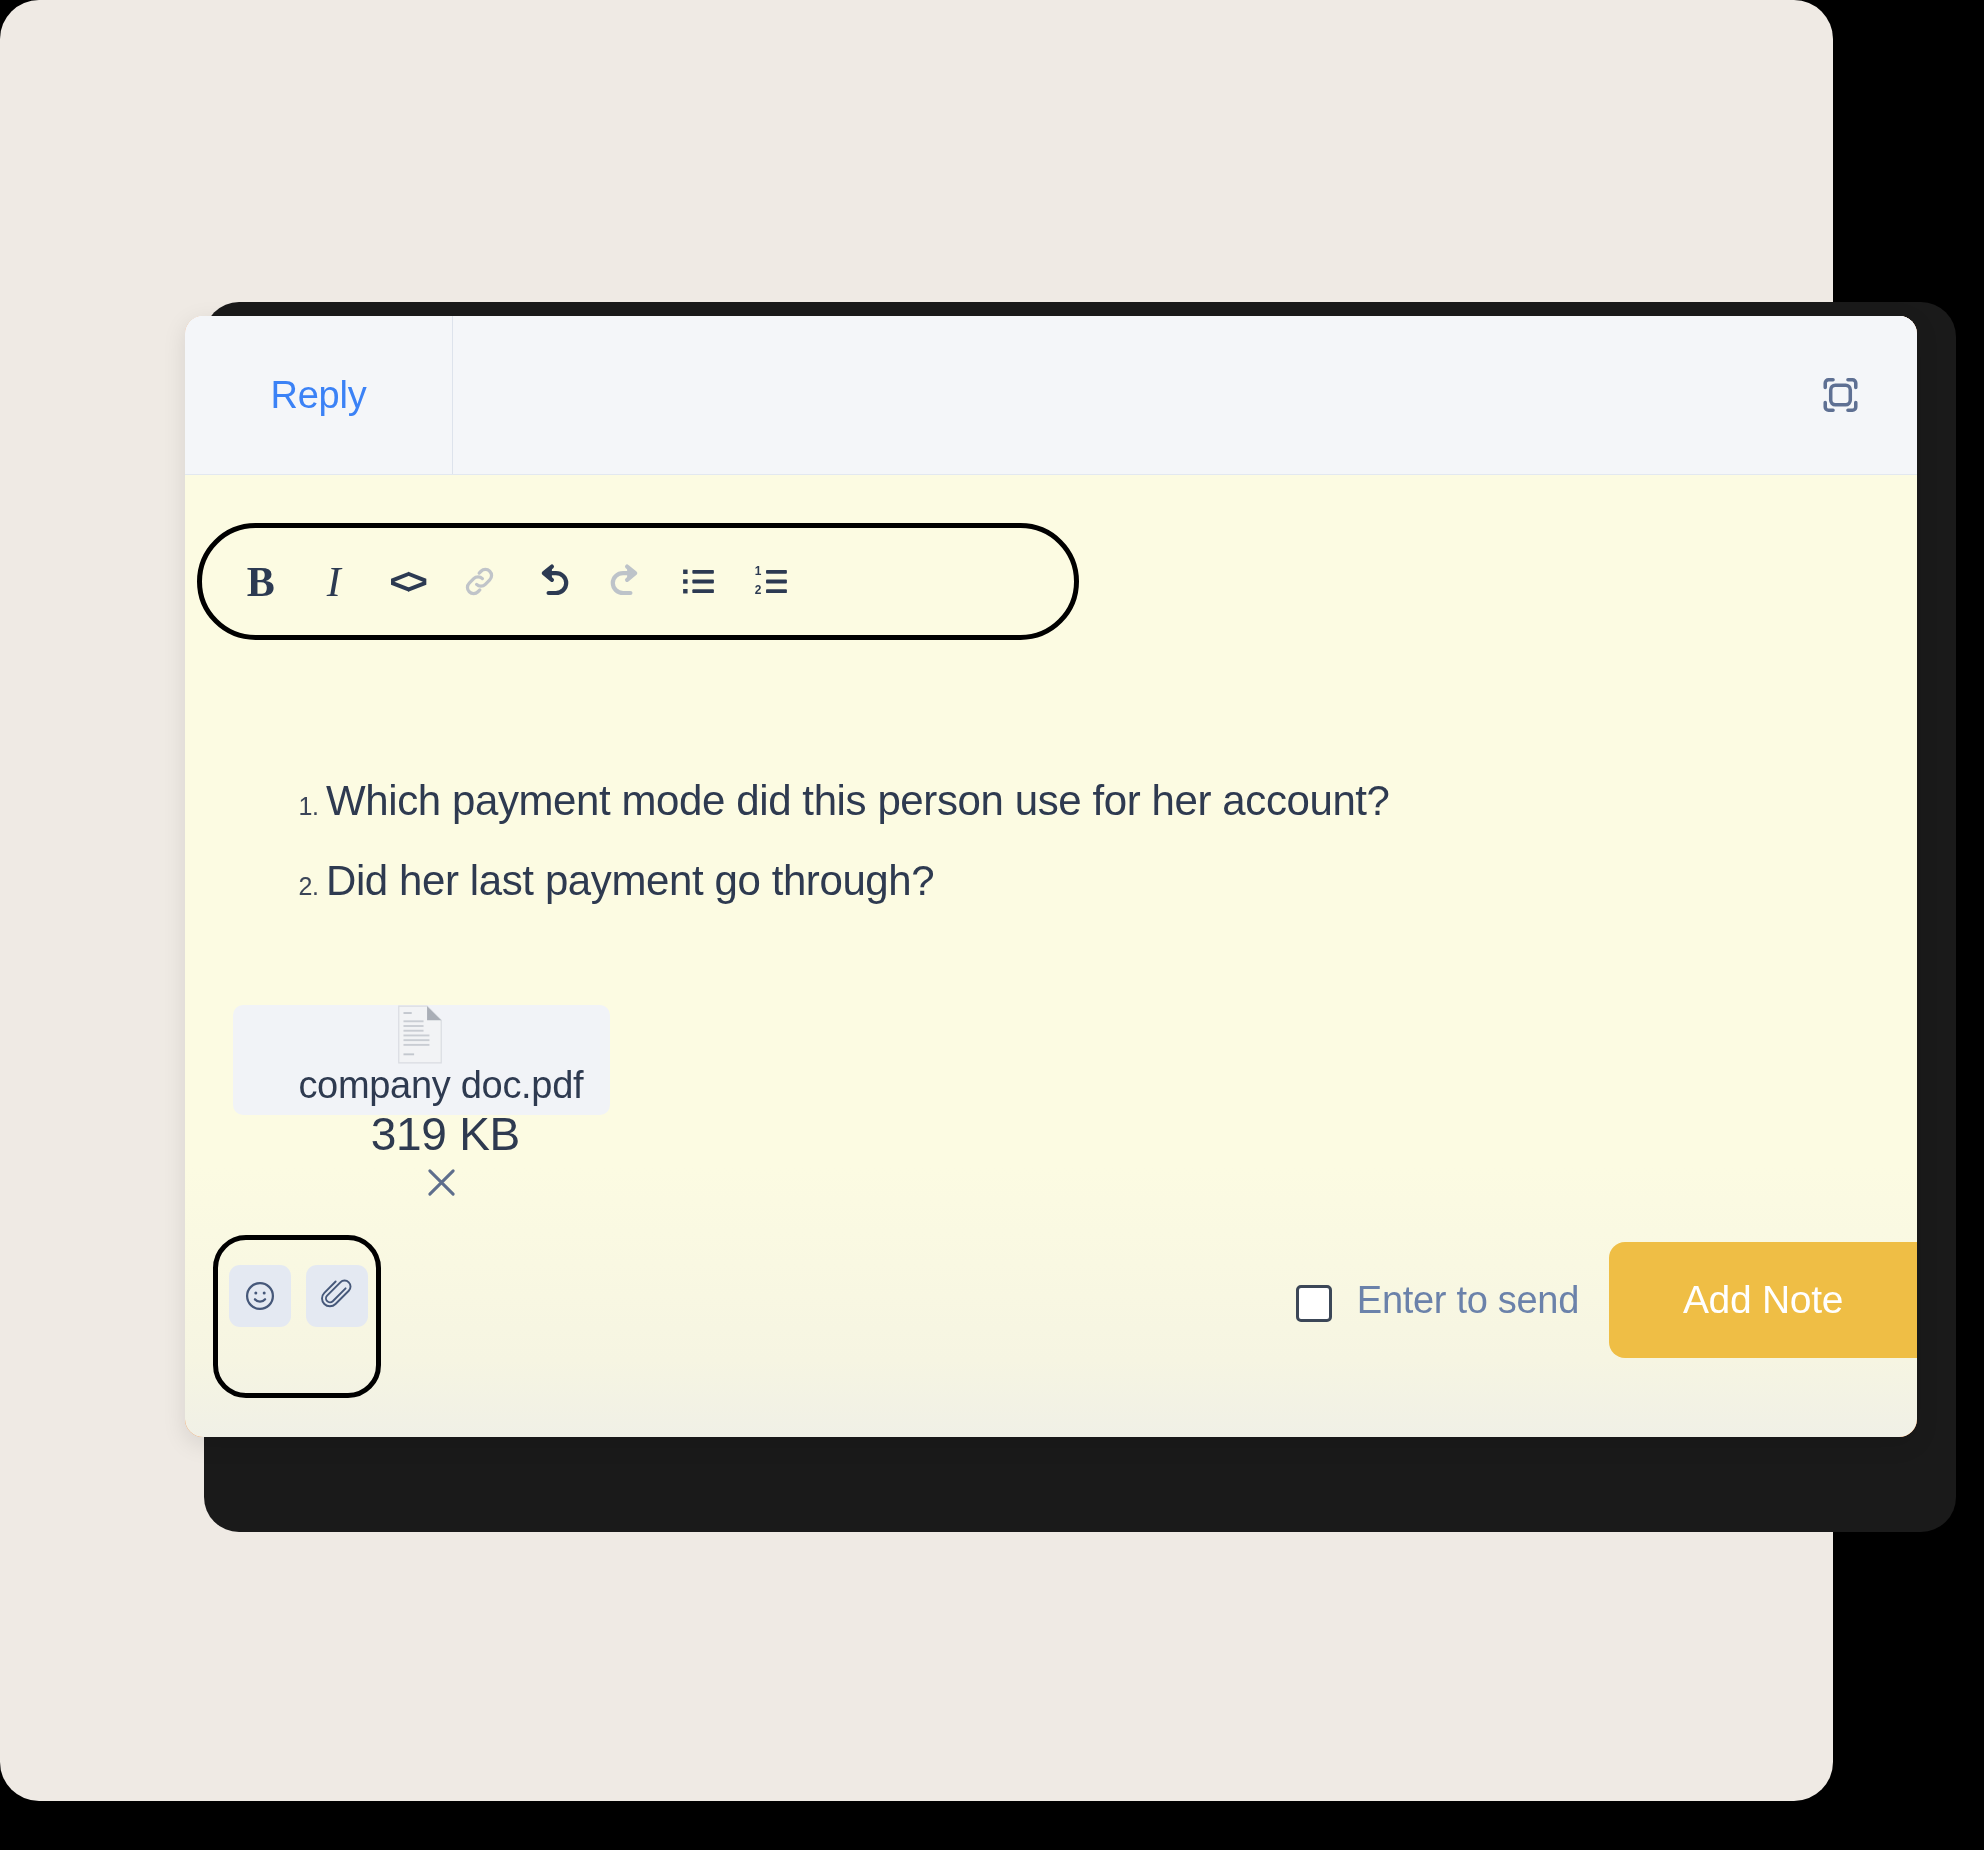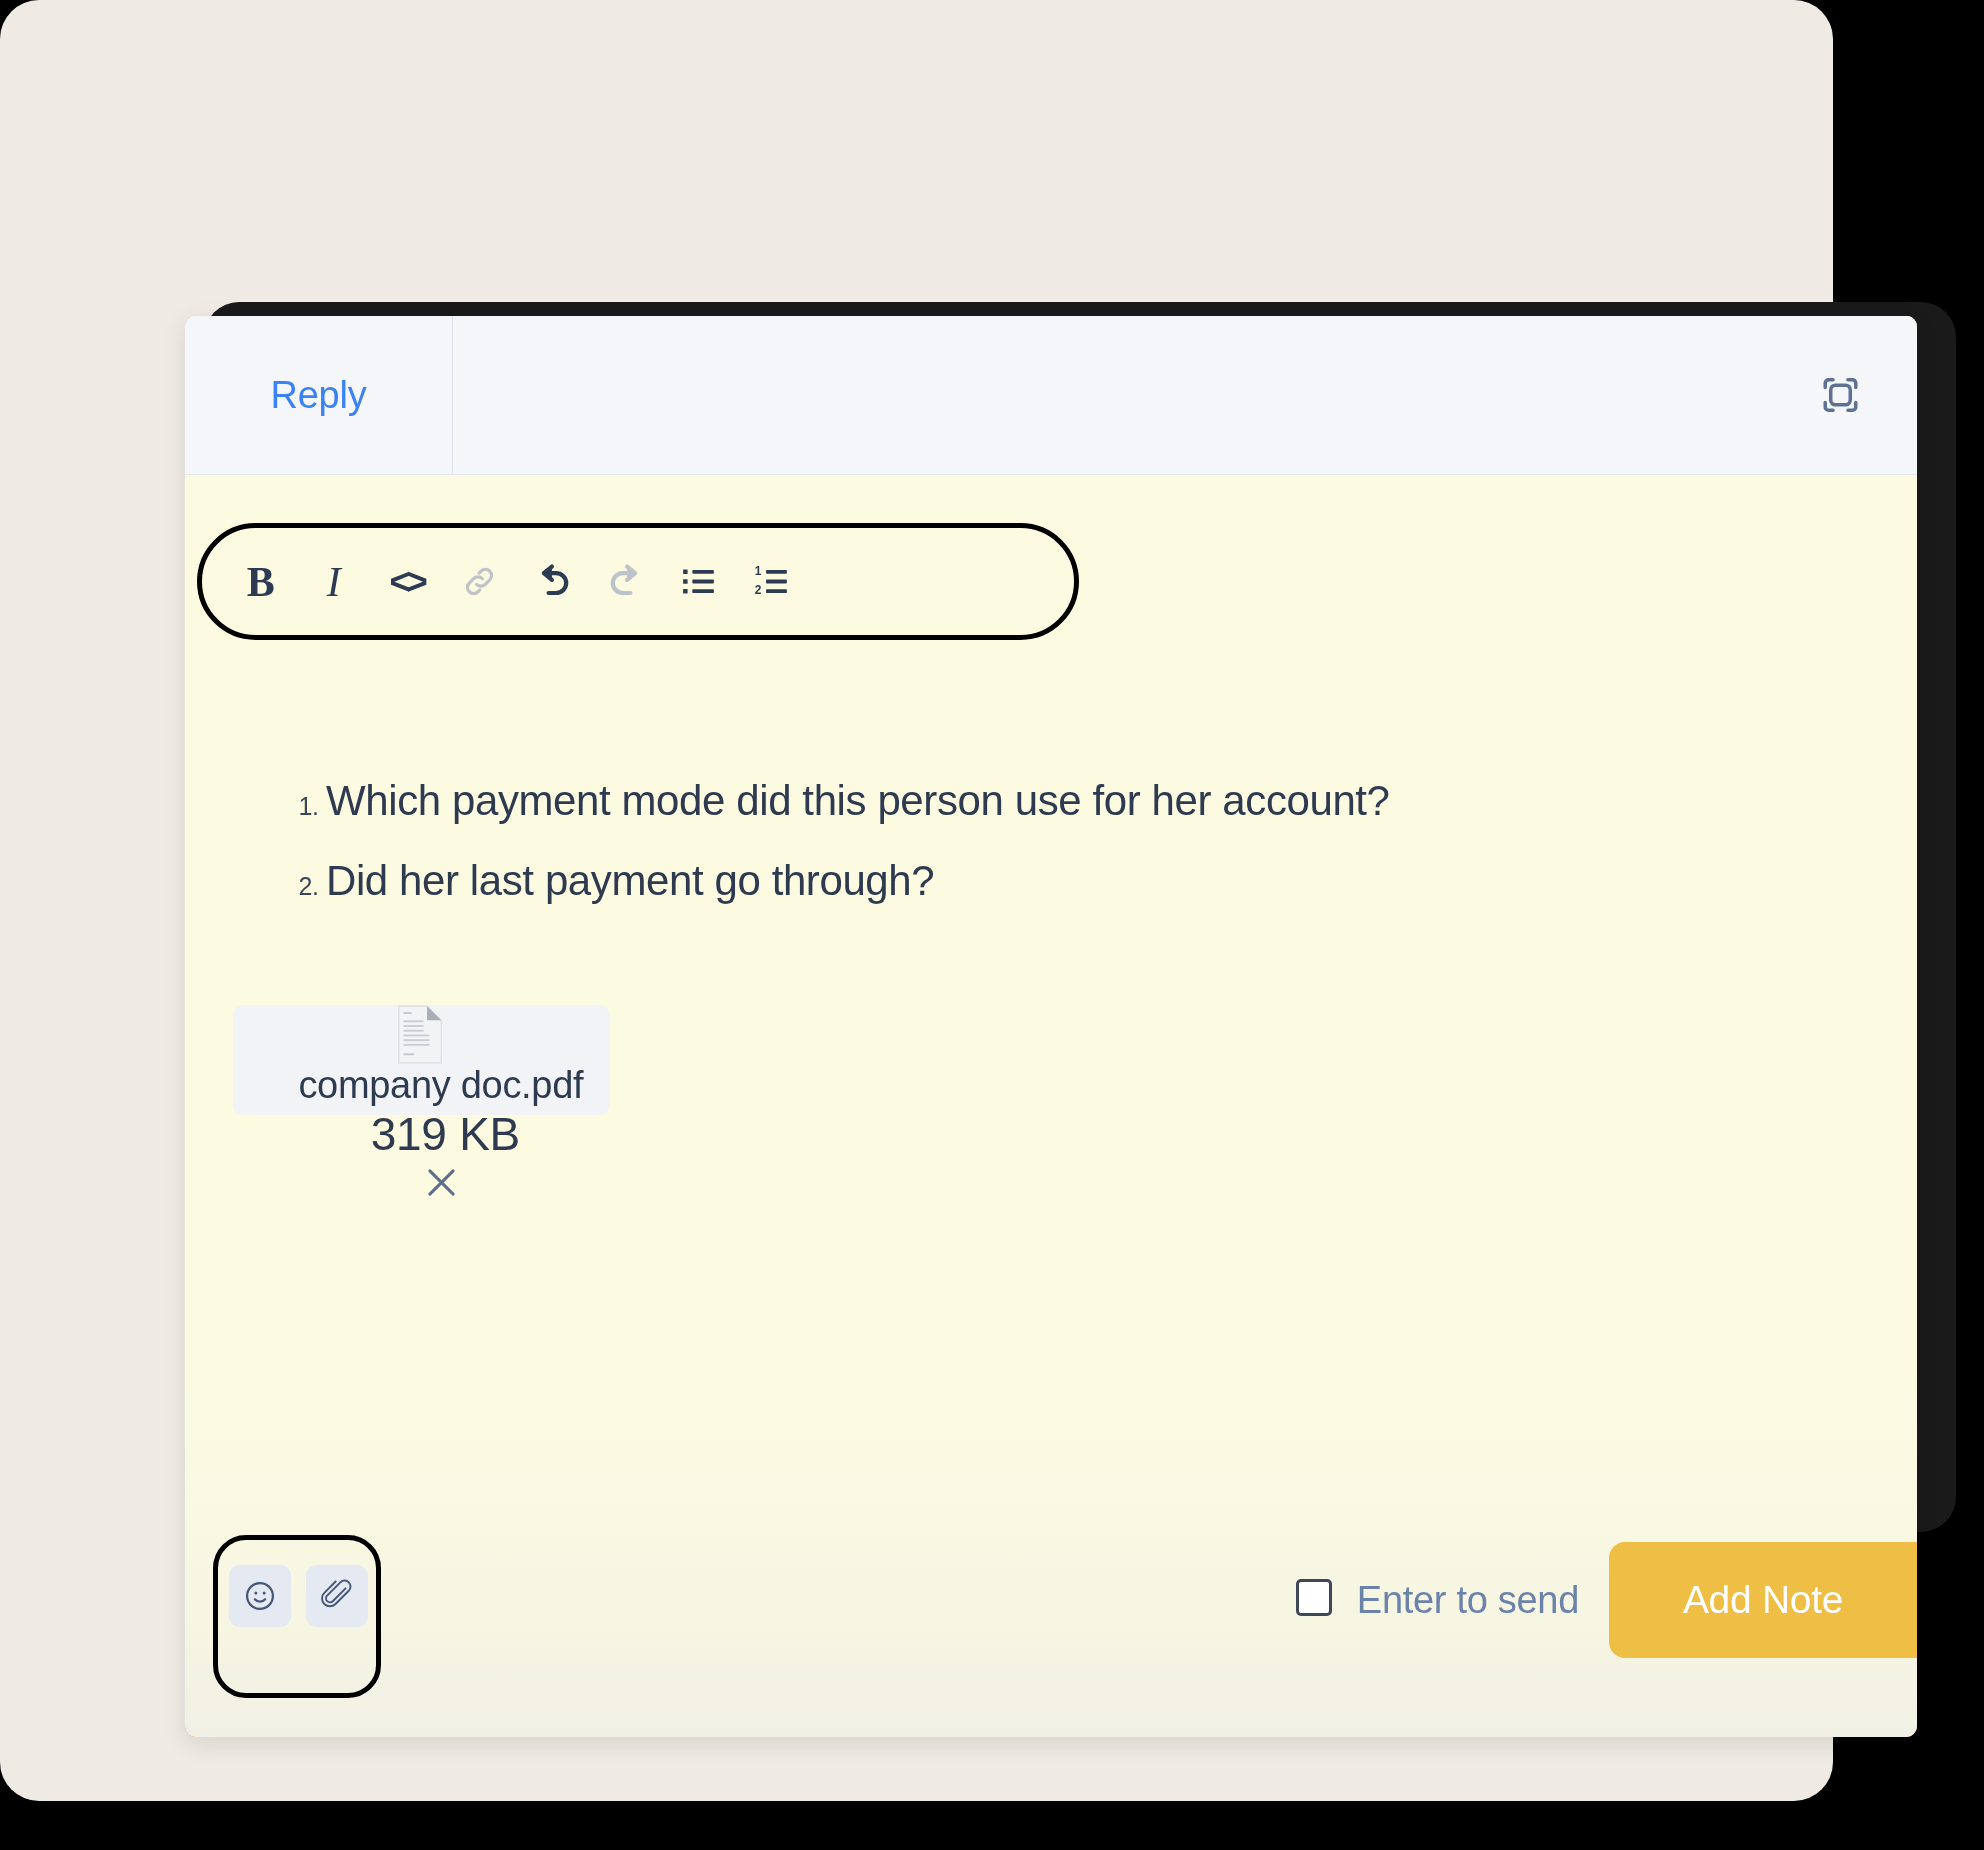--- a/index.html
+++ b/index.html
@@ -41,22 +41,22 @@
     border-radius: 35px;
     filter: blur(0.6px);
   }
 
   
   .composer-card {
     position: absolute;
     left: 185px;
     top: 316px;
     width: 1732px;
-    height: 1421px;
-    border-radius: 11px;
+    height: 1121px;
+    border-radius: 18px;
     overflow: hidden;
     background: #f97316;
     box-shadow: 0 6.2px 23.4px rgba(0,0,0,0.10);
   }
 
   
   .tab-bar {
     position: relative;
     height: 159px;
     width: 100%;
@@ -299,21 +299,21 @@
 
   .right-tools {
     position: absolute;
     right: 0;
     top: 64px;
     display: flex;
     align-items: center;
   }
   .chk-row {
     display: flex;
-    align-items: flex-start;
+    align-items: flex-end;
     cursor: pointer;
     margin-right: 30px;
   }
   .chk-box {
     width: 36px;
     height: 37px;
     border: 3.1px solid #3C4757;
     border-radius: 5px;
     background: #FFFFFF;
   }

